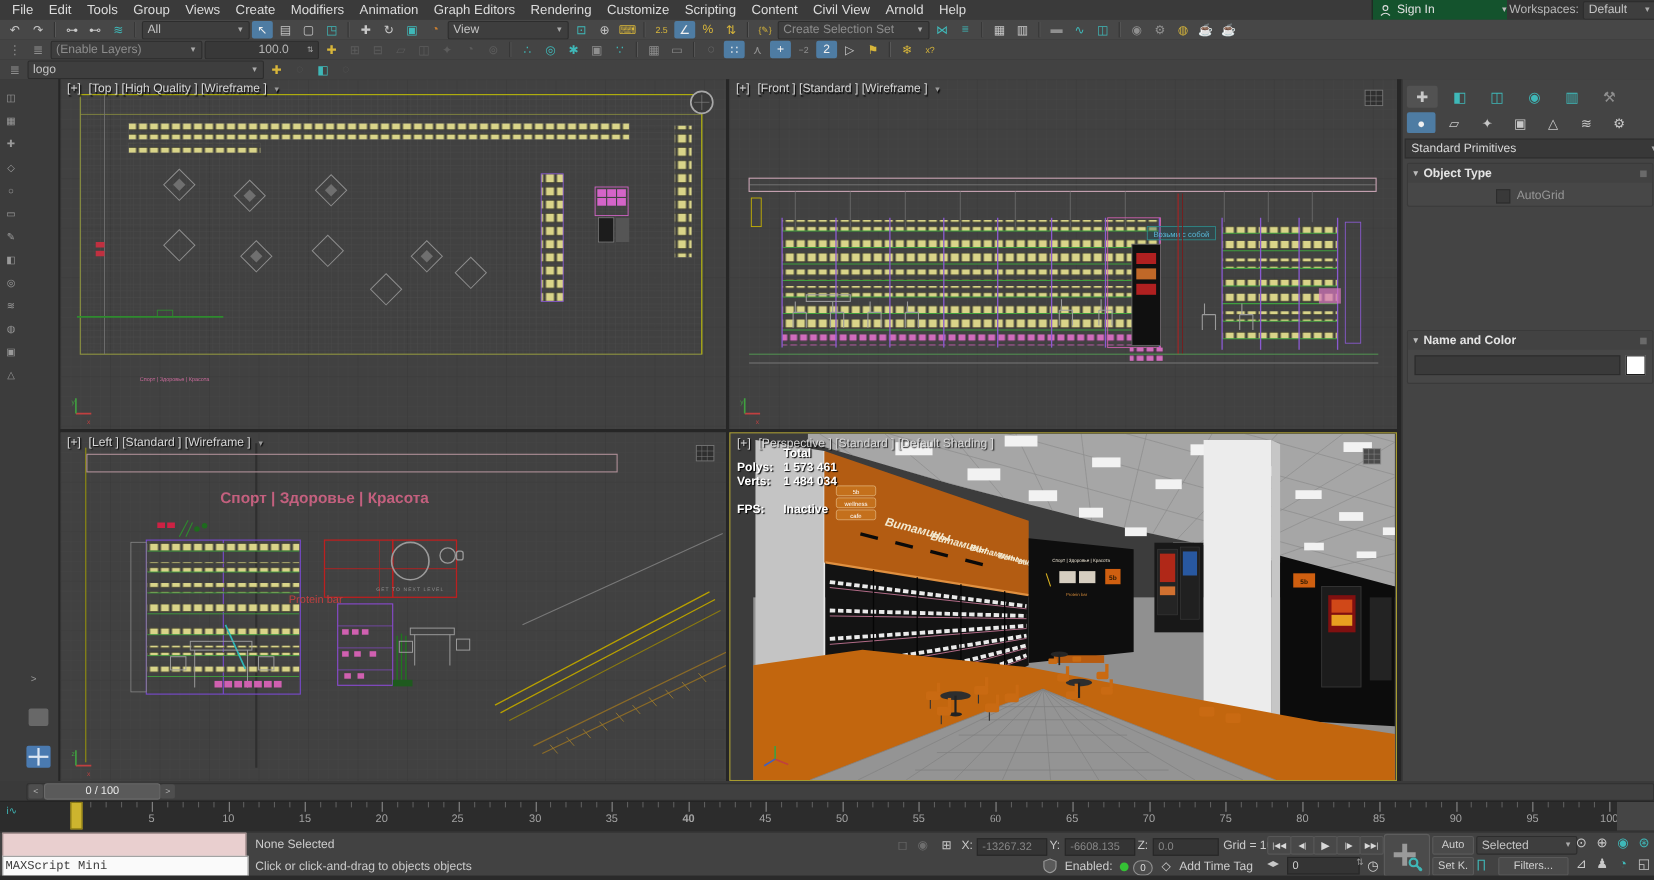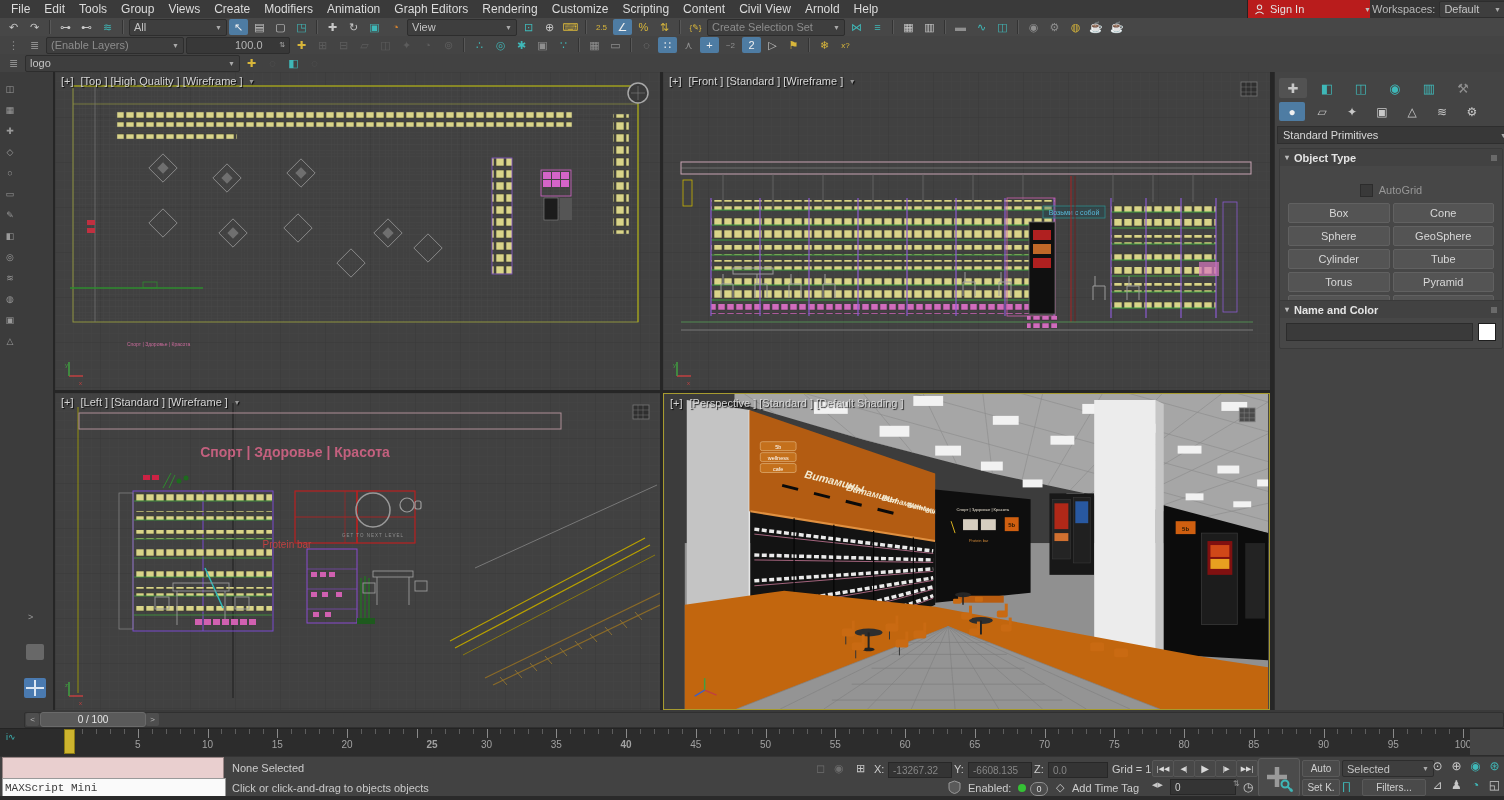--- a/index.html
+++ b/index.html
@@ -2,21 +2,21 @@
 <html><head>
 <meta charset="utf-8">
 <style>
   html,body{margin:0;padding:0;background:#222;}
   #app{position:relative;width:1504px;height:800px;overflow:hidden;background:#3c3c3c;
        font-family:"Liberation Sans",sans-serif;-webkit-user-select:none;user-select:none;}
   .abs{position:absolute;}
   
   #menubar{left:0;top:0;width:1247px;height:18px;background:#3a3a3a;display:flex;align-items:center;padding-left:4px;}
   .menu-item{padding:0 7px;font-size:12px;color:#dcdcdc;line-height:18px;white-space:nowrap;}
-  #signin-block{left:1247px;top:0;width:123px;height:18px;background:#b91c1c;display:flex;align-items:center;gap:5px;padding-left:6px;border-left:1px solid #232323;}
+  #signin-block{left:1247px;top:0;width:123px;height:18px;background:#14532d;display:flex;align-items:center;gap:5px;padding-left:6px;border-left:1px solid #232323;}
   #signin-block span{font-size:11px;color:#e2e2e2;}
   #ws-block{left:1370px;top:0;width:134px;height:18px;background:#343434;display:flex;align-items:center;gap:4px;padding-left:2px;}
   #ws-block .lbl{font-size:11px;color:#b8b8b8;}
   
   .tbrow{background:#474747;border-bottom:1px solid #363636;display:flex;align-items:center;gap:2px;padding-left:4px;}
   #tb1{left:0;top:18px;width:1504px;height:18px;}
   #tb2{left:0;top:36px;width:1504px;height:18px;background:#444444;}
   #tb3{left:0;top:54px;width:1504px;height:18px;background:#424242;}
   .tbtn{min-width:17px;height:16px;padding:0 1px;display:flex;align-items:center;justify-content:center;
         font-size:11px;color:#c8c8c8;border-radius:2px;white-space:nowrap;}
@@ -53,21 +53,21 @@
   .catbar{position:absolute;left:2px;top:54px;width:224px;height:16px;background:#383838;border:1px solid #2e2e2e;
           display:flex;align-items:center;font-size:11px;color:#d8d8d8;padding:0 5px;}
   .catbar .arw{margin-left:auto;font-size:7px;color:#aaa;}
   .rollout{position:absolute;left:4px;width:222px;background:#474747;border:1px solid #3a3a3a;border-radius:2px;}
   .rhead{height:17px;display:flex;align-items:center;gap:5px;padding:0 5px;font-size:11px;font-weight:bold;color:#e4e4e4;background:#424242;}
   .rhead .ra{font-size:8px;color:#bbb;}
   .rhead .pin{margin-left:auto;width:6px;height:6px;background:#6a6a6a;}
   .pbtn{background:#545454;border:1px solid #616161;border-radius:2px;color:#d8d8d8;font-size:11px;height:18px;
         display:flex;align-items:center;justify-content:center;}
   #prim-grid{display:grid;grid-template-columns:1fr 1fr;gap:3px;padding:4px 8px 8px 8px;}
-  .cbrow{display:flex;align-items:center;justify-content:center;gap:6px;height:18px;margin-top:15px;}
+  .cbrow{display:flex;align-items:center;justify-content:center;gap:6px;height:18px;margin-top:3px;}
   .cbox{width:11px;height:11px;background:#393939;border:1px solid #2c2c2c;}
   .cblabel{font-size:11px;color:#979797;}
   .namerow{display:flex;align-items:center;gap:5px;padding:5px 6px 7px 6px;}
   .nameinput{flex:1;height:16px;background:#3a3a3a;border:1px solid #2c2c2c;}
   .swatch{width:16px;height:16px;background:#fff;border:1px solid #1d1d1d;}
   
   #sliderrow{left:0;top:710px;width:1504px;height:18px;background:#3a3a3a;display:flex;align-items:center;}
   #track{position:absolute;left:24px;top:712px;width:1478px;height:14px;background:#404040;border:1px solid #303030;border-radius:2px;}
   .tsbtn{position:absolute;top:713px;width:13px;height:13px;background:#4e4e4e;border-radius:2px;color:#bbb;font-size:8px;
          display:flex;align-items:center;justify-content:center;}
@@ -866,20 +866,38 @@
           <line x1="583" y1="14" x2="583" y2="28" stroke="#888" stroke-width="0.5"></line>
             <line x1="588" y1="14" x2="588" y2="28" stroke="#888" stroke-width="0.5"></line>
           <line x1="578" y1="19" x2="594" y2="19" stroke="#888" stroke-width="0.5"></line>
             <line x1="578" y1="24" x2="594" y2="24" stroke="#888" stroke-width="0.5"></line>
         </g>
       </svg>
       <div class="vplabel">
         <span>[+]</span>
         <span>[Perspective ]  [Standard ]  [Default Shading ]</span>
       </div>
+      <div class="stats">
+        <div class="srow">
+            <span class="sl"></span>
+            <span>Total</span>
+          </div>
+        <div class="srow">
+            <span class="sl">Polys:</span>
+            <span>1 573 461</span>
+          </div>
+        <div class="srow">
+            <span class="sl">Verts:</span>
+            <span>1 484 034</span>
+          </div>
+        <div class="srow" style="margin-top:12px;">
+            <span class="sl">FPS:</span>
+            <span>Inactive</span>
+          </div>
+      </div>
     </div>
   </div>
 
   <div id="panel" class="abs">
     <div id="panel-tabs">
         <span class="tbtn seltab">✚</span>
         <span class="tbtn c-teal">◧</span>
         <span class="tbtn c-teal">◫</span>
         <span class="tbtn c-teal">◉</span>
         <span class="tbtn c-teal">▥</span>
@@ -901,33 +919,20 @@
     <div class="rollout" style="top:76px;">
       <div class="rhead">
         <span class="ra">▾</span>
         <span>Object Type</span>
         <span class="pin"></span>
       </div>
       <div class="cbrow">
         <div class="cbox"></div>
         <span class="cblabel">AutoGrid</span>
       </div>
-      <div id="prim-grid">
-          <div class="pbtn">Box</div>
-          <div class="pbtn">Cone</div>
-          <div class="pbtn">Sphere</div>
-          <div class="pbtn">GeoSphere</div>
-          <div class="pbtn">Cylinder</div>
-          <div class="pbtn">Tube</div>
-          <div class="pbtn">Torus</div>
-          <div class="pbtn">Pyramid</div>
-          <div class="pbtn">Teapot</div>
-          <div class="pbtn">Plane</div>
-          <div class="pbtn">TextPlus</div>
-        </div>
     </div>
     <div class="rollout" style="top:228px;">
       <div class="rhead">
         <span class="ra">▾</span>
         <span>Name and Color</span>
         <span class="pin"></span>
       </div>
       <div class="namerow">
         <div class="nameinput"></div>
         <div class="swatch"></div>
@@ -966,21 +971,21 @@
       <div class="tick" style="left: 305.15px; height: 5px;"></div>
       <div class="tick" style="left: 319.1px; height: 5px;"></div>
       <div class="tick" style="left: 333.05px; height: 5px;"></div>
       <div class="tickmaj" style="left: 347px; height: 9px;"></div>
       <div class="ticklab" style="left: 335px;">20</div>
       <div class="tick" style="left: 360.95px; height: 5px;"></div>
       <div class="tick" style="left: 374.9px; height: 5px;"></div>
       <div class="tick" style="left: 388.85px; height: 5px;"></div>
       <div class="tick" style="left: 402.8px; height: 5px;"></div>
       <div class="tickmaj" style="left: 416.75px; height: 9px;"></div>
-      <div class="ticklab" style="left: 420px; font-weight: bold;">25</div>
+      <div class="ticklab" style="left: 404px;">25</div>
       <div class="tick" style="left: 430.7px; height: 5px;"></div>
       <div class="tick" style="left: 444.65px; height: 5px;"></div>
       <div class="tick" style="left: 458.6px; height: 5px;"></div>
       <div class="tick" style="left: 472.55px; height: 5px;"></div>
       <div class="tickmaj" style="left: 486.5px; height: 9px;"></div>
       <div class="ticklab" style="left: 474.5px;">30</div>
       <div class="tick" style="left: 500.45px; height: 5px;"></div>
       <div class="tick" style="left: 514.4px; height: 5px;"></div>
       <div class="tick" style="left: 528.35px; height: 5px;"></div>
       <div class="tick" style="left: 542.3px; height: 5px;"></div>
@@ -1008,21 +1013,21 @@
       <div class="tick" style="left: 793.4px; height: 5px;"></div>
       <div class="tick" style="left: 807.35px; height: 5px;"></div>
       <div class="tick" style="left: 821.3px; height: 5px;"></div>
       <div class="tickmaj" style="left: 835.25px; height: 9px;"></div>
       <div class="ticklab" style="left: 823.25px;">55</div>
       <div class="tick" style="left: 849.2px; height: 5px;"></div>
       <div class="tick" style="left: 863.15px; height: 5px;"></div>
       <div class="tick" style="left: 877.1px; height: 5px;"></div>
       <div class="tick" style="left: 891.05px; height: 5px;"></div>
       <div class="tickmaj" style="left: 905px; height: 9px;"></div>
-      <div class="ticklab" style="left: 893px;">60</div>
+      <div class="ticklab" style="left: 893px; font-family: Liberation Serif, serif;">60</div>
       <div class="tick" style="left: 918.95px; height: 5px;"></div>
       <div class="tick" style="left: 932.9px; height: 5px;"></div>
       <div class="tick" style="left: 946.85px; height: 5px;"></div>
       <div class="tick" style="left: 960.8px; height: 5px;"></div>
       <div class="tickmaj" style="left: 974.75px; height: 9px;"></div>
       <div class="ticklab" style="left: 962.75px;">65</div>
       <div class="tick" style="left: 988.7px; height: 5px;"></div>
       <div class="tick" style="left: 1002.65px; height: 5px;"></div>
       <div class="tick" style="left: 1016.6px; height: 5px;"></div>
       <div class="tick" style="left: 1030.55px; height: 5px;"></div>

